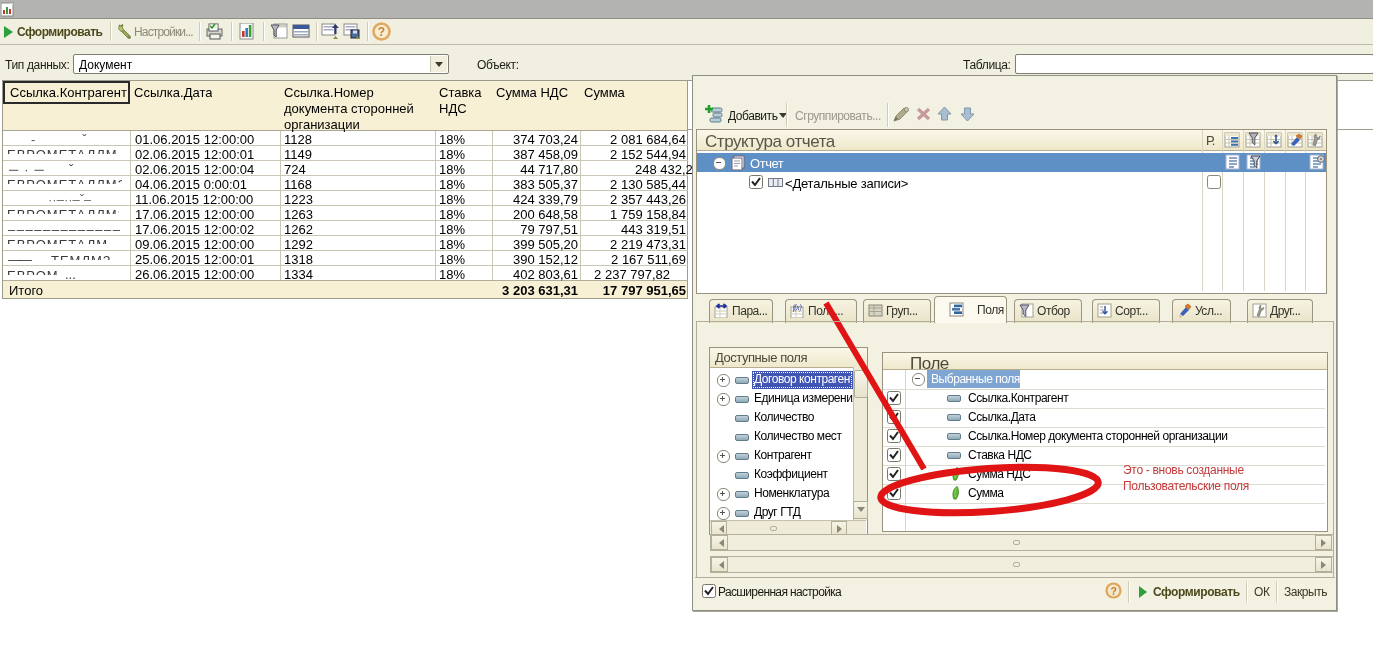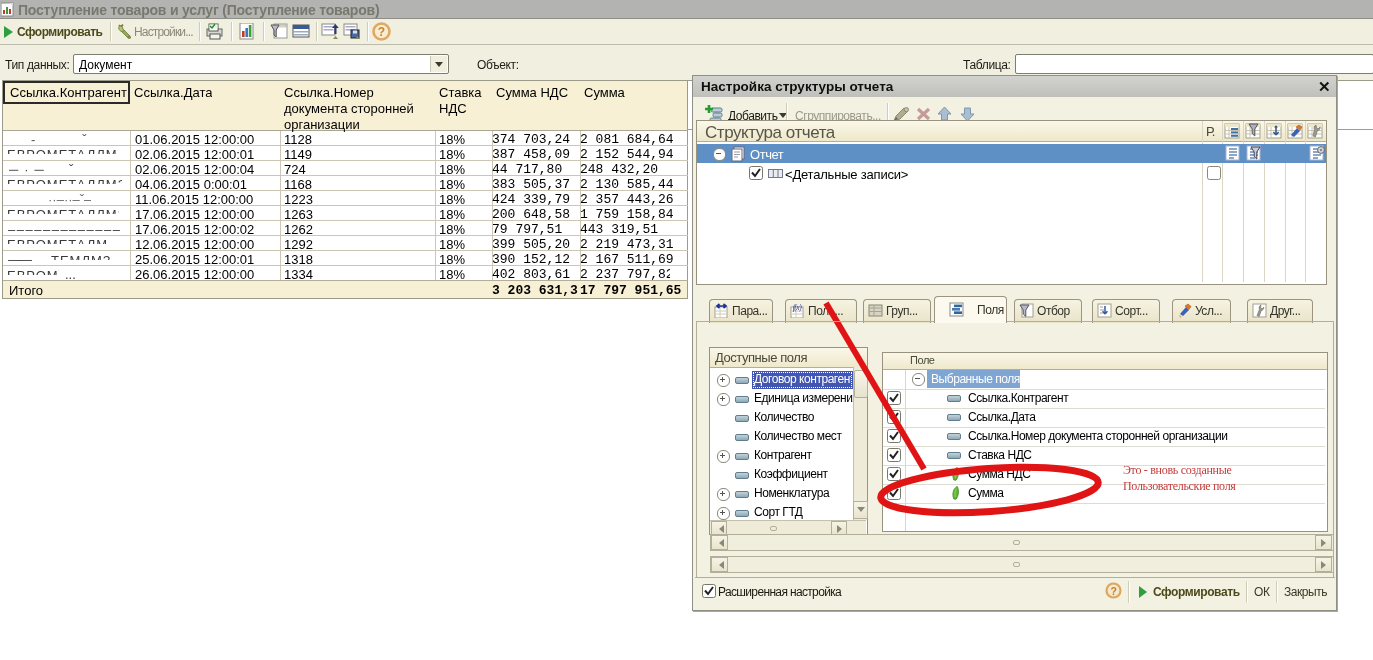--- a/index.html
+++ b/index.html
@@ -16,21 +16,21 @@
 .combo .tx{position:absolute;left:5px;top:3px;font-size:12px;color:#000;white-space:nowrap;}
 .cbtn{position:absolute;right:1px;top:1px;width:16px;height:16px;background:#f0eedd;border-left:1px solid #c9c6b2;}
 .cbtn:after{content:"";position:absolute;left:4px;top:6px;border:4px solid transparent;border-top:5px solid #3a3a30;}
 .sep{position:absolute;top:3px;width:1px;height:19px;background:#cfccba;border-right:1px solid #fff;}
 
 #tbl{left:2px;top:80px;width:685px;height:218px;background:#fff;border-top:1px solid #9c9a88;border-left:1px solid #9c9a88;}
 .hcell{position:absolute;background:#f7f0d5;}
 .vline{position:absolute;width:1px;background:#cbc7b4;}
 .hline{position:absolute;height:1px;background:#cbc7b4;}
 .tcell{position:absolute;font-size:13px;white-space:nowrap;overflow:hidden;}
-.num{text-align:left;font-family:Liberation Mono, monospace;}
+.num{text-align:right;}
 .smg{position:absolute;height:7px;overflow:hidden;font-size:13px;color:#3a3a3a;letter-spacing:1px;}
 
 #dlg{left:692px;top:75px;width:643px;height:534px;background:#f3f1e2;border:1px solid #8f8f85;box-shadow:1px 1px 0 #a8a89e;letter-spacing:-0.45px;}
 #dlgtitle{left:0;top:0;width:643px;height:21px;background:linear-gradient(#d2d2ce,#bfbfbb);}
 #dlgtitle .t{position:absolute;left:8px;top:3px;font-weight:bold;font-size:13.5px;color:#0f0f0f;letter-spacing:0;}
 #dlgtitle .x{position:absolute;right:6px;top:2px;font-weight:bold;font-size:15px;color:#111;}
 .listbox{position:absolute;background:#fff;border:1px solid #98927e;}
 .lhead{position:absolute;left:0;top:0;right:0;height:21px;background:linear-gradient(#fbf8ea,#eee7c9);border-bottom:1px solid #b6ae8e;color:#4a4a3a;}
 .bluerow{position:absolute;background:#5e90c6;color:#fff;}
 .gridv{position:absolute;width:1px;background:#dad6c3;}
@@ -42,34 +42,33 @@
 .scroll{position:absolute;background:#f0eedd;border:1px solid #b3af99;}
 .sbtn{position:absolute;width:15px;height:14px;background:linear-gradient(#f6f4e6,#e8e4cd);border:1px solid #b3af99;}
 .arrL:after{content:"";position:absolute;left:3px;top:3px;border:4px solid transparent;border-right:5px solid #8a8878;}
 .arrR:after{content:"";position:absolute;left:5px;top:3px;border:4px solid transparent;border-left:5px solid #8a8878;}
 .arrD:after{content:"";position:absolute;left:3px;top:5px;border:4px solid transparent;border-top:5px solid #8a8878;}
 .treerow{position:absolute;font-size:12px;color:#000;white-space:nowrap;}
 .dash{position:absolute;width:12px;height:5px;background:linear-gradient(#c3d2da,#8fa9b6);border:1px solid #5f7d8c;border-radius:2px;}
 .exp{position:absolute;width:11px;height:11px;background:#fff;border:1px solid #8a8a7c;border-radius:6px;}
 .exp:before{content:"";position:absolute;left:2px;top:4px;width:5px;height:1px;background:#555;}
 .exp.plus:after{content:"";position:absolute;left:4px;top:2px;width:1px;height:5px;background:#555;}
-.redtext{position:absolute;color:#c43b3b;font-size:12px;white-space:nowrap;letter-spacing:-0.3px;font-family:Liberation Serif, serif;}
+.redtext{position:absolute;color:#c43b3b;font-size:12px;white-space:nowrap;letter-spacing:-0.3px;}
 </style>
 </head>
 <body>
 <div id="page">
   <div class="abs" id="titlebar">
       <svg class="abs" style="left:1px;top:1px" width="14" height="16">
     <rect x="0" y="2" width="12" height="13" fill="#fff" stroke="#888"></rect>
     <path d="M8 2 L12 2 L12 5" fill="#ddd"></path>
     <rect x="2" y="9" width="2" height="4" fill="#c03a2a"></rect>
     <rect x="5" y="6" width="2" height="7" fill="#3a9a3a"></rect>
     <rect x="8" y="8" width="2" height="5" fill="#c03a2a"></rect>
   </svg>
-      <span class="t">Поступление товаров и услуг (Поступление товаров)</span>
     </div>
   <div class="abs" id="toolbar">
     <svg class="abs" style="left:3px;top:7px" width="11" height="12">
         <path d="M1 0 L10 6 L1 12 Z" fill="#2f9e3f"></path>
       </svg>
     <span class="abs" style="left:17px;top:6px;font-weight:bold;color:#4c4a1c;font-size:12px;letter-spacing:-0.5px">Сформировать</span>
     <div class="sep" style="left:110px"></div>
     <svg class="abs" style="left:117px;top:5px" width="16" height="16">
       <path d="M6.5 5.5 L13 12 L11 14 L4.5 7.5 Z" fill="#9aa858" stroke="#6a7838" stroke-width=".8"></path>
       <path d="M2 1 L5 4 M6 .6 L3 3.6" stroke="#6a7838" stroke-width="1.6" fill="none"></path>
@@ -214,21 +213,21 @@
     <div class="tcell" style="left:436px;top:126px">18%</div>
     <div class="tcell num" style="left:489px;top:126px;width:86px">200 648,58</div>
     <div class="tcell num" style="left:577px;top:126px;width:106px">1 759 158,84</div>
     <div class="tcell" style="left:5px;top:141px;color:#3a3a3a;letter-spacing:1.5px">–––––––––––––</div>
     <div class="tcell" style="left:132px;top:141px">17.06.2015 12:00:02</div>
     <div class="tcell" style="left:281px;top:141px">1262</div>
     <div class="tcell" style="left:436px;top:141px">18%</div>
     <div class="tcell num" style="left:489px;top:141px;width:86px">79 797,51</div>
     <div class="tcell num" style="left:577px;top:141px;width:106px">443 319,51</div>
     <div class="smg" style="left:4px;top:156px;width:100px">ЕВРОМЕТАЛМ</div>
-    <div class="tcell" style="left:132px;top:156px">12.06.2015 12:00:00</div>
+    <div class="tcell" style="left:132px;top:156px">09.06.2015 12:00:00</div>
     <div class="tcell" style="left:281px;top:156px">1292</div>
     <div class="tcell" style="left:436px;top:156px">18%</div>
     <div class="tcell num" style="left:489px;top:156px;width:86px">399 505,20</div>
     <div class="tcell num" style="left:577px;top:156px;width:106px">2 219 473,31</div>
     <div class="tcell" style="left:5px;top:171px;color:#3a3a3a;letter-spacing:-1px">——</div>
       <div class="smg" style="left:48px;top:172px;width:60px">ТЕМЛМЗ</div>
     <div class="tcell" style="left:132px;top:171px">25.06.2015 12:00:01</div>
     <div class="tcell" style="left:281px;top:171px">1318</div>
     <div class="tcell" style="left:436px;top:171px">18%</div>
     <div class="tcell num" style="left:489px;top:171px;width:86px">390 152,12</div>
@@ -238,24 +237,20 @@
     <div class="tcell" style="left:132px;top:186px">26.06.2015 12:00:00</div>
     <div class="tcell" style="left:281px;top:186px">1334</div>
     <div class="tcell" style="left:436px;top:186px">18%</div>
     <div class="tcell num" style="left:489px;top:186px;width:86px">402 803,61</div>
     <div class="tcell num" style="left:577px;top:186px;width:90px">2 237 797,82</div>
     <div class="tcell" style="left:6px;top:202px">Итого</div>
     <div class="tcell num" style="left:489px;top:202px;width:86px;font-weight:bold">3 203 631,31</div>
     <div class="tcell num" style="left:577px;top:202px;width:106px;font-weight:bold">17 797 951,65</div>
   </div>
   <div class="abs" id="dlg">
-  <div class="abs" id="dlgtitle">
-        <span class="t">Настройка структуры отчета</span>
-        <span class="x">✕</span>
-      </div>
   <svg class="abs" style="left:12px;top:29px" width="18" height="18">
   <rect x="6" y="3" width="11" height="4" rx="1.5" fill="#b9cdd8" stroke="#5f7d8c"></rect>
   <rect x="8" y="8" width="9" height="4" rx="1.5" fill="#b9cdd8" stroke="#5f7d8c"></rect>
   <rect x="5" y="13" width="11" height="4" rx="1.5" fill="#b9cdd8" stroke="#5f7d8c"></rect>
   <path d="M4 0 v8 M0 4 h8" stroke="#1f9e2e" stroke-width="2.6"></path>
       </svg>
   <span class="abs" style="left:35px;top:33px;font-size:12px;color:#1a1a10">Добавить</span>
   <span class="abs" style="left:86px;top:37px;border:4px solid transparent;border-top:5px solid #3a3a30"></span>
   <div class="abs" style="left:93px;top:27px;width:1px;height:24px;background:#cfccba;border-right:1px solid #fff"></div>
   <span class="abs" style="left:102px;top:33px;font-size:12px;color:#9b998a">Сгруппировать...</span>
@@ -267,21 +262,21 @@
       </svg>
   <svg class="abs" style="left:223px;top:31px" width="15" height="14">
   <path d="M2 2 L13 12 M13 2 L2 12" stroke="#c49a9a" stroke-width="3.2"></path>
       </svg>
   <svg class="abs" style="left:243px;top:30px" width="17" height="16">
   <path d="M8.5 1 L15 8 H11.5 V14 H5.5 V8 H2 Z" fill="#a9bed2" stroke="#8096ac"></path>
       </svg>
   <svg class="abs" style="left:266px;top:30px" width="17" height="16">
   <path d="M8.5 15 L15 8 H11.5 V2 H5.5 V8 H2 Z" fill="#a9bed2" stroke="#8096ac"></path>
       </svg>
-  <div class="listbox" style="left:3px;top:44px;width:629px;height:163px">
+  <div class="listbox" style="left:3px;top:53px;width:629px;height:163px">
   <div class="lhead" style="height:20px">
           <span style="position:absolute;left:8px;top:2px;font-size:17px;color:#55554a">Структура отчета</span>
         </div>
   <div class="gridv" style="left:505px;top:0;height:161px"></div>
   <div class="gridv" style="left:525px;top:0;height:161px"></div>
   <div class="gridv" style="left:546px;top:0;height:161px"></div>
   <div class="gridv" style="left:567px;top:0;height:161px"></div>
   <div class="gridv" style="left:588px;top:0;height:161px"></div>
   <div class="gridv" style="left:608px;top:0;height:161px"></div>
   <span class="abs" style="left:509px;top:3px;font-size:13px;color:#4a4a3a">Р.</span>
@@ -436,32 +431,32 @@
   <span class="exp plus" style="left:7px;top:102px"></span>
   <span class="dash" style="left:25px;top:105px"></span>
   <span class="treerow" style="left:44px;top:100px">Контрагент</span>
   <span class="dash" style="left:25px;top:124px"></span>
   <span class="treerow" style="left:44px;top:119px">Коэффициент</span>
   <span class="exp plus" style="left:7px;top:140px"></span>
   <span class="dash" style="left:25px;top:143px"></span>
   <span class="treerow" style="left:44px;top:138px">Номенклатура</span>
   <span class="exp plus" style="left:7px;top:159px"></span>
   <span class="dash" style="left:25px;top:162px"></span>
-  <span class="treerow" style="left:44px;top:157px">Сорт ГТД</span>
+  <span class="treerow" style="left:44px;top:157px">Друг ГТД</span>
   <div class="abs" style="left:143px;top:19px;width:13px;height:153px;background:#eeebd8;border-left:1px solid #c4c0aa"></div>
   <div class="abs" style="left:144px;top:22px;width:12px;height:26px;background:linear-gradient(#f8f6ea,#e6e2cc);border:1px solid #b3af99;border-radius:2px"></div>
   <div class="sbtn arrD" style="left:143px;top:153px;width:13px;height:16px"></div>
   <div class="abs" style="left:0;top:172px;width:156px;height:14px;background:#eeebd8;border-top:1px solid #c4c0aa"></div>
   <div class="sbtn arrL" style="left:1px;top:173px;width:14px;height:12px"></div>
   <div class="sbtn arrR" style="left:121px;top:173px;width:14px;height:12px"></div>
   <div class="abs" style="left:60px;top:178px;width:5px;height:3px;border:1px solid #b3af99;border-radius:2px"></div>
   </div>
   <div class="panel" style="left:189px;top:276px;width:444px;height:178px">
   <div class="phead" style="height:16px">
-          <span style="position:absolute;left:27px;top:1px;font-size:11px">Поле</span>
+          <span style="position:absolute;left:27px;top:1px;font-size:17px">Поле</span>
         </div>
   <div class="gridv" style="left:22px;top:17px;height:161px"></div>
   <div class="gridh" style="left:0;top:36px;width:442px"></div>
   <div class="gridh" style="left:0;top:55px;width:442px"></div>
   <div class="gridh" style="left:0;top:74px;width:442px"></div>
   <div class="gridh" style="left:0;top:93px;width:442px"></div>
   <div class="gridh" style="left:0;top:112px;width:442px"></div>
   <div class="gridh" style="left:0;top:131px;width:442px"></div>
   <div class="gridh" style="left:0;top:150px;width:442px"></div>
   <span class="exp" style="left:29px;top:20px"></span>

